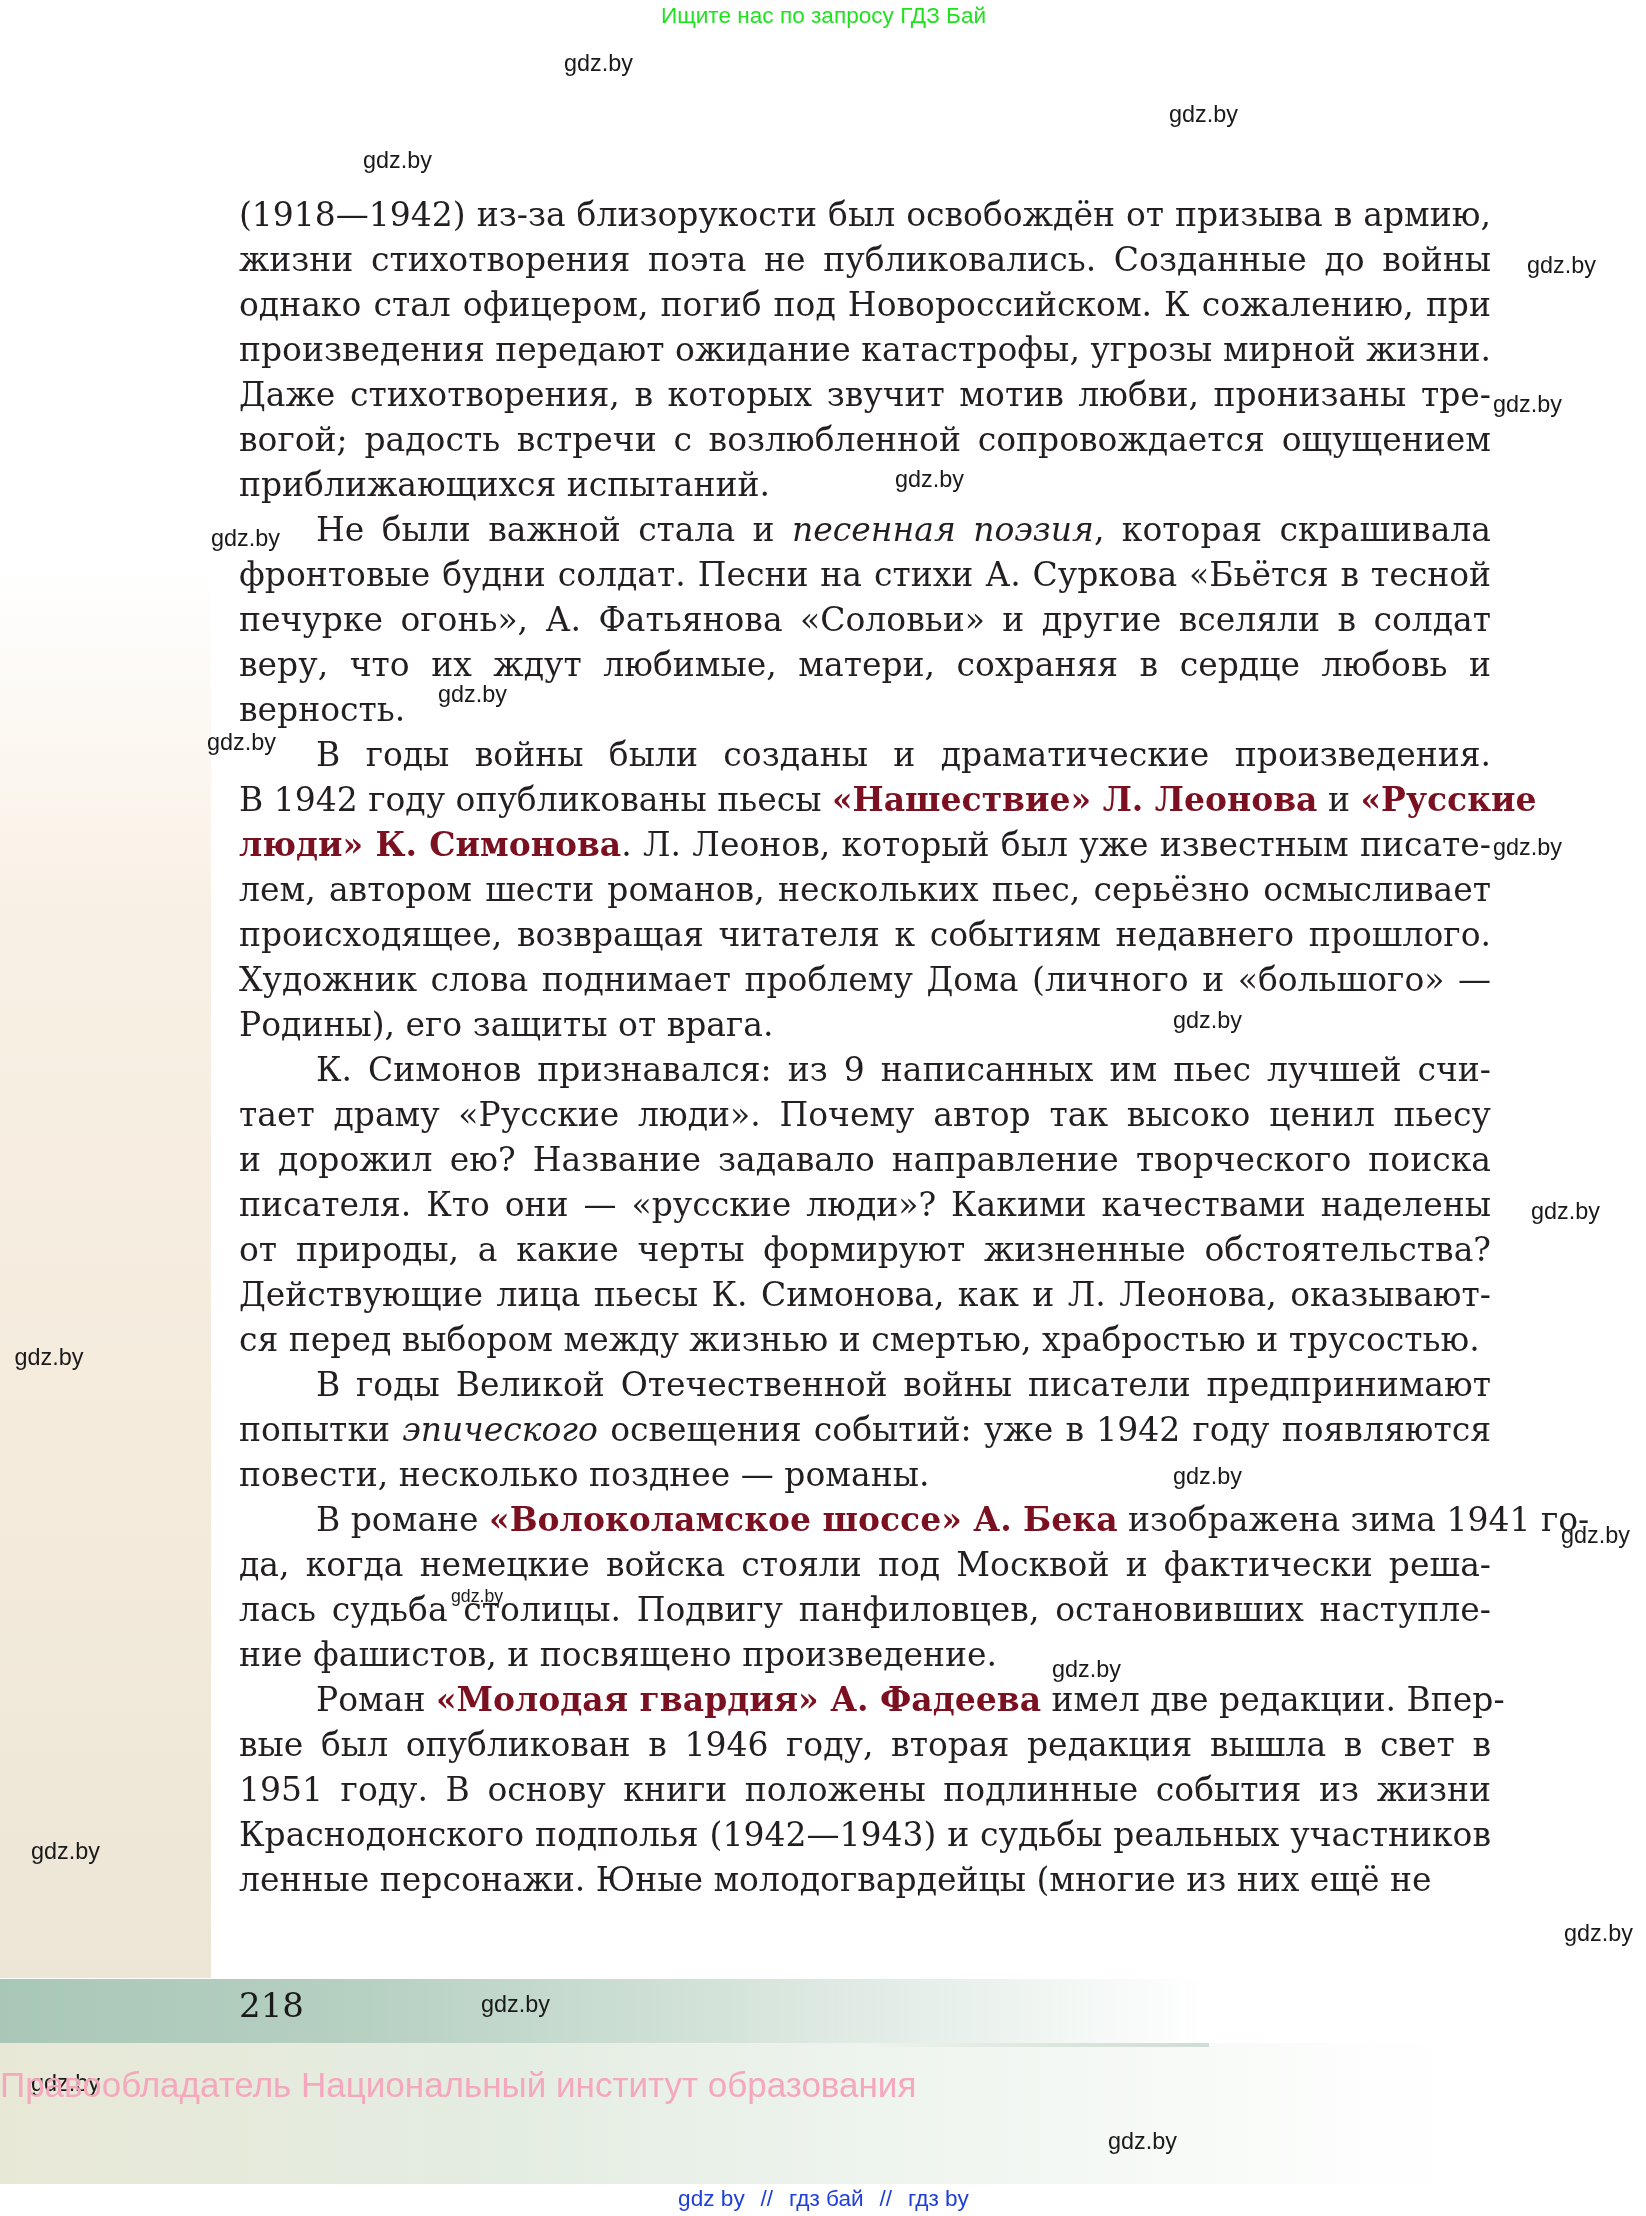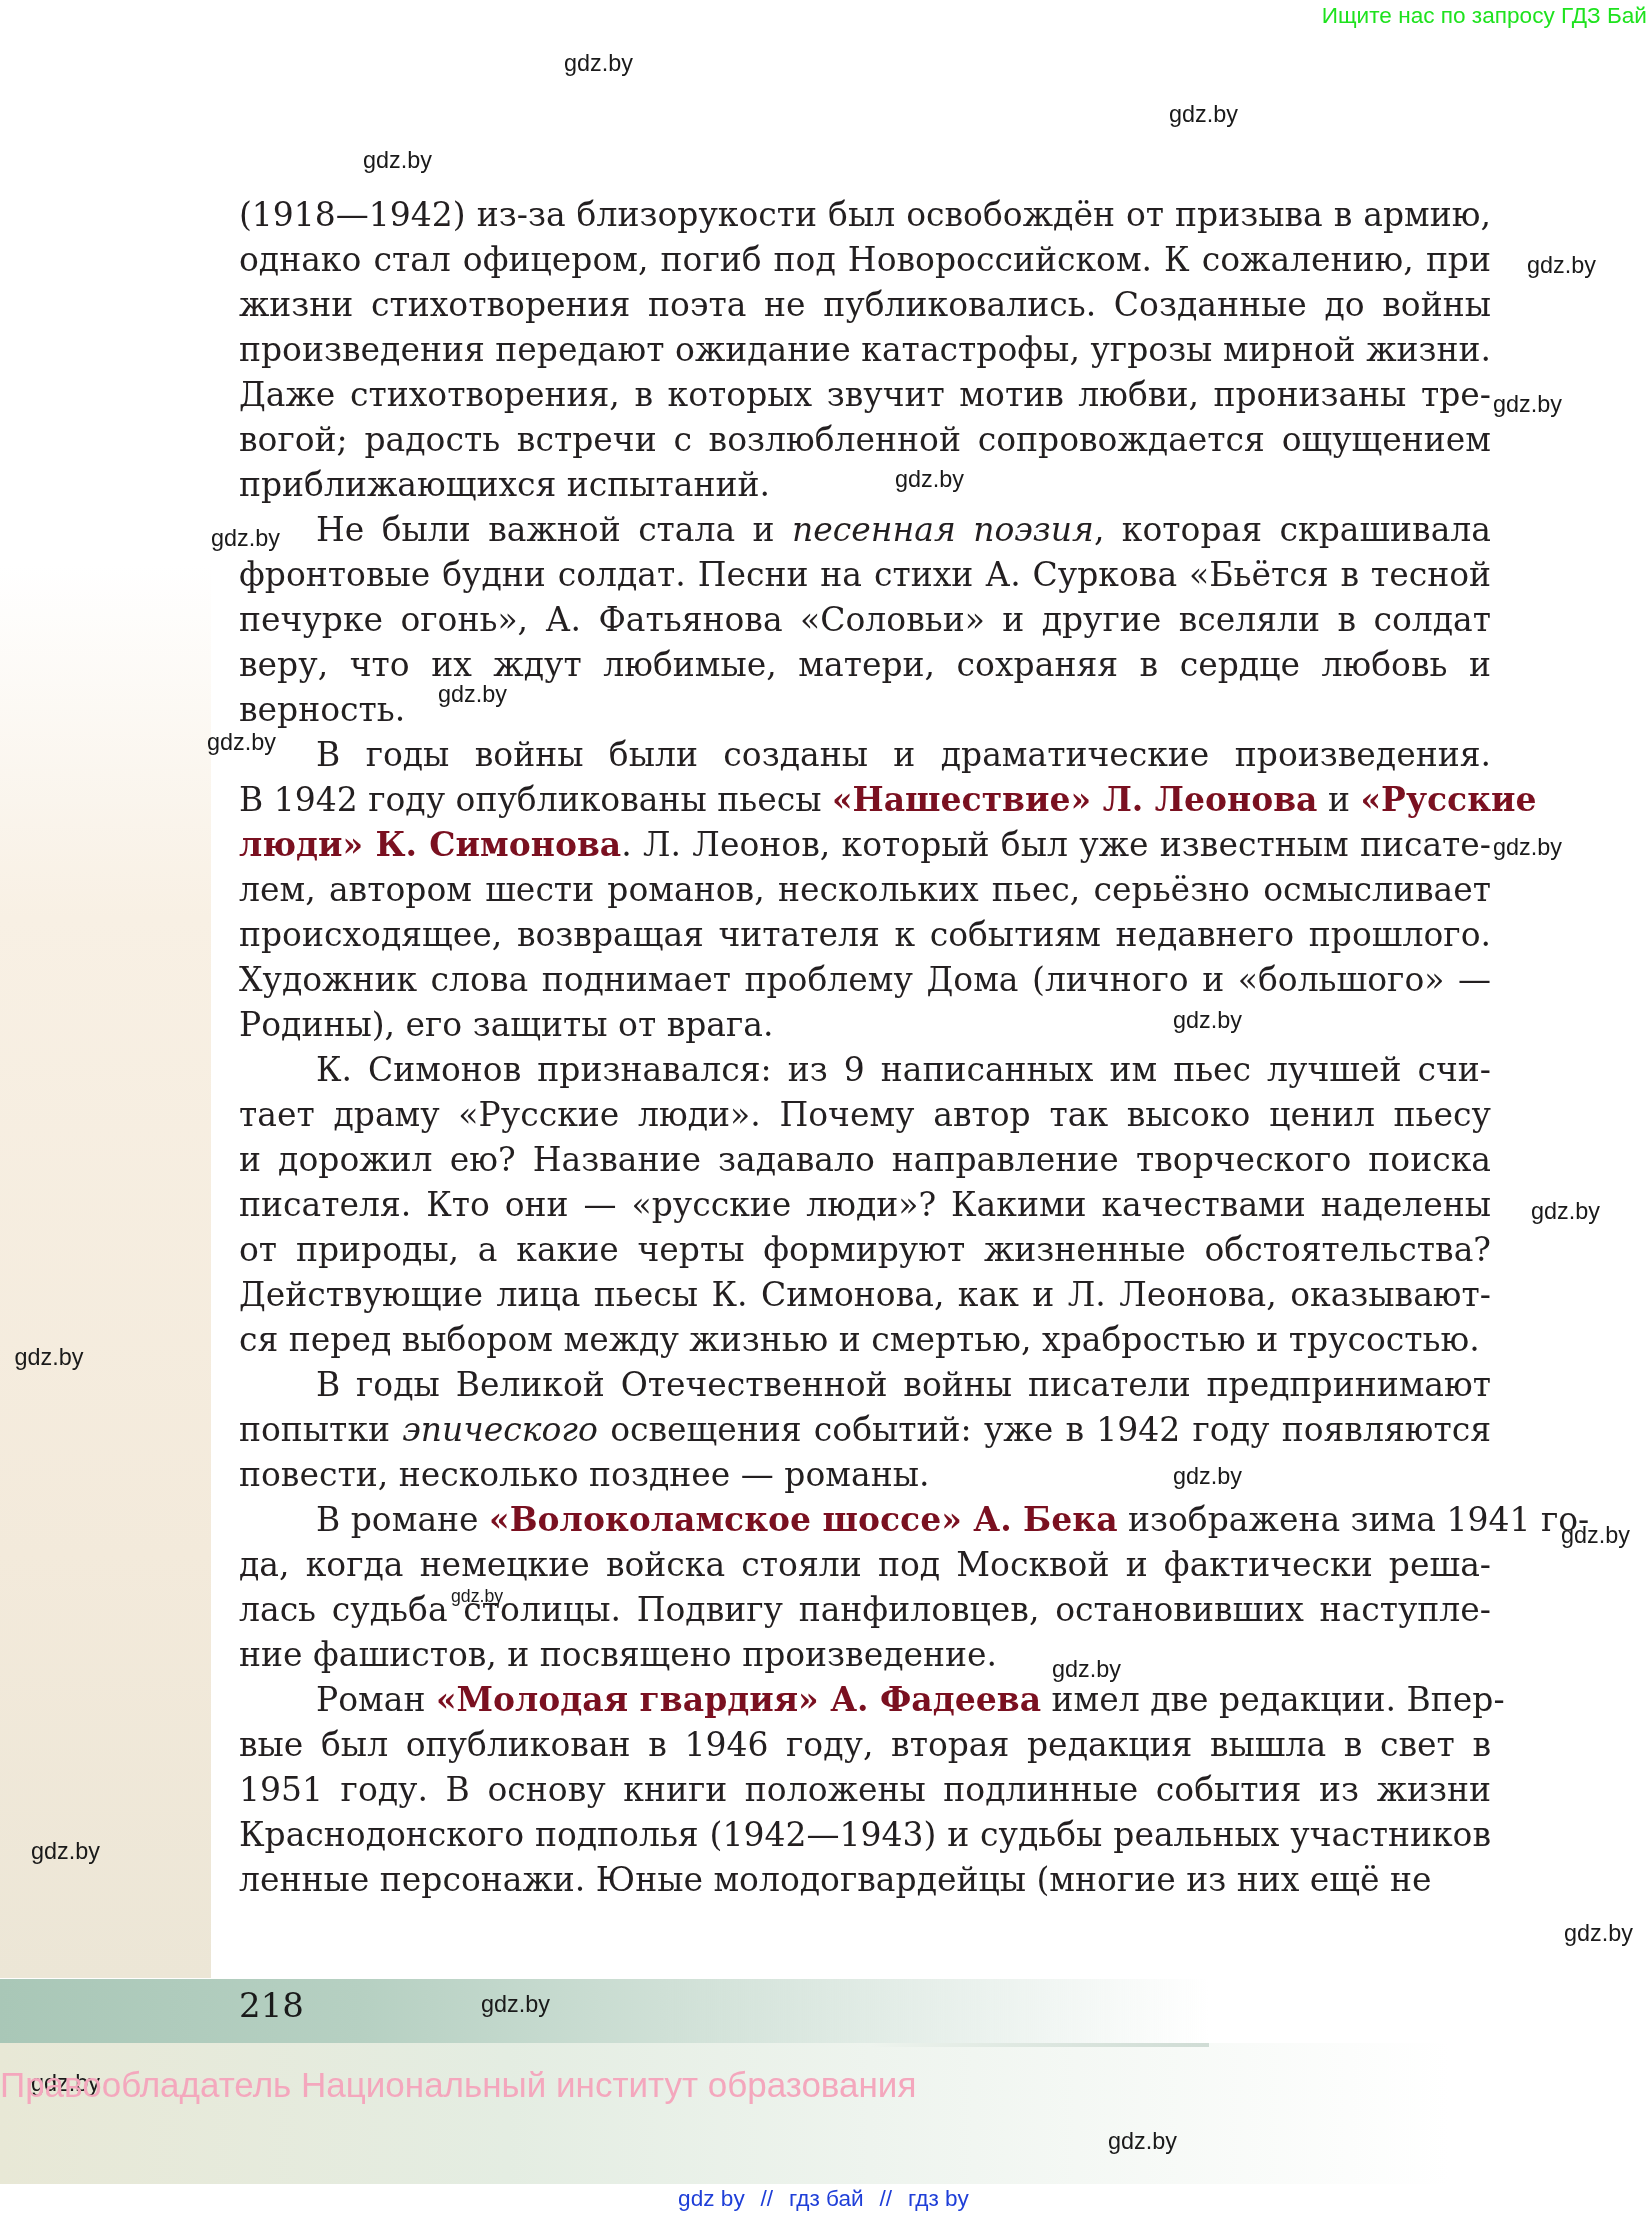--- a/index.html
+++ b/index.html
@@ -16,21 +16,21 @@
   .footer-band {
     position:absolute; left:0; top:1979px; width:1209px; height:64px;
     background:linear-gradient(90deg, #a9c7b7 0%, #b6d0c2 30%, #cfe0d6 55%, rgba(255,255,255,0) 100%);
     border-bottom:4.8px solid rgba(130,160,145,0.55);
   }
   .footer-wash {
     position:absolute; left:0; top:2043px; width:1451px; height:141px;
     background:linear-gradient(90deg, #e8e8d6 0%, #e4ede2 35%, #eef4ee 60%, rgba(255,255,255,0) 100%);
   }
   .top-banner {
-    position:absolute; top:3.2px; left:0; width:100%; text-align:right;
+    position:absolute; top:3.2px; left:0; width:100%; text-align:center;
     font-family:"Liberation Sans", sans-serif; font-size:22.6px; color:#1ee21e;
   }
   .wm {
     position:absolute; font-family:"Liberation Sans", sans-serif; font-size:23.4px; color:#1a1a1a;
     white-space:nowrap;
   }
   .wm.small { font-size:17.7px; }
   .text {
     position:absolute; left:239px; top:192px; width:1252px;
     font-size:33px; line-height:45px; text-align:justify;
@@ -82,22 +82,22 @@
     <div class="wm" style="left: 31px; top: 1838px;">gdz.by</div>
     <div class="wm" style="left: 1564px; top: 1920px;">gdz.by</div>
     <div class="wm" style="left: 481px; top: 1991px;">gdz.by</div>
     <div class="wm" style="left: 31px; top: 2070px;">gdz.by</div>
     <div class="wm" style="left: 1108px; top: 2128px;">gdz.by</div>
   </div>
 
 <div class="text" id="body-text">
     <div>
       <span class="line"><span>(1918—1942) из-за близорукости был освобождён от призыва в армию,</span></span>
+      <span class="line"><span>жизни стихотворения поэта не публиковались. Созданные до войны</span></span>
       <span class="line"><span>однако стал офицером, погиб под Новороссийском. К сожалению, при</span></span>
-      <span class="line"><span>жизни стихотворения поэта не публиковались. Созданные до войны</span></span>
       <span class="line"><span>произведения передают ожидание катастрофы, угрозы мирной жизни.</span></span>
       <span class="line"><span>Даже стихотворения, в которых звучит мотив любви, пронизаны тре-</span></span>
       <span class="line"><span>вогой; радость встречи с возлюбленной сопровождается ощущением</span></span>
       <span class="line last"><span>приближающихся испытаний.</span></span>
     </div>
     <div>
       <span class="line" style="padding-left: 77px;"><span>Не были важной стала и </span><span class="em">песенная поэзия</span><span>, которая скрашивала</span></span>
       <span class="line"><span>фронтовые будни солдат. Песни на стихи А. Суркова «Бьётся в тесной</span></span>
       <span class="line"><span>печурке огонь», А. Фатьянова «Соловьи» и другие вселяли в солдат</span></span>
       <span class="line"><span>веру, что их ждут любимые, матери, сохраняя в сердце любовь и</span></span>

